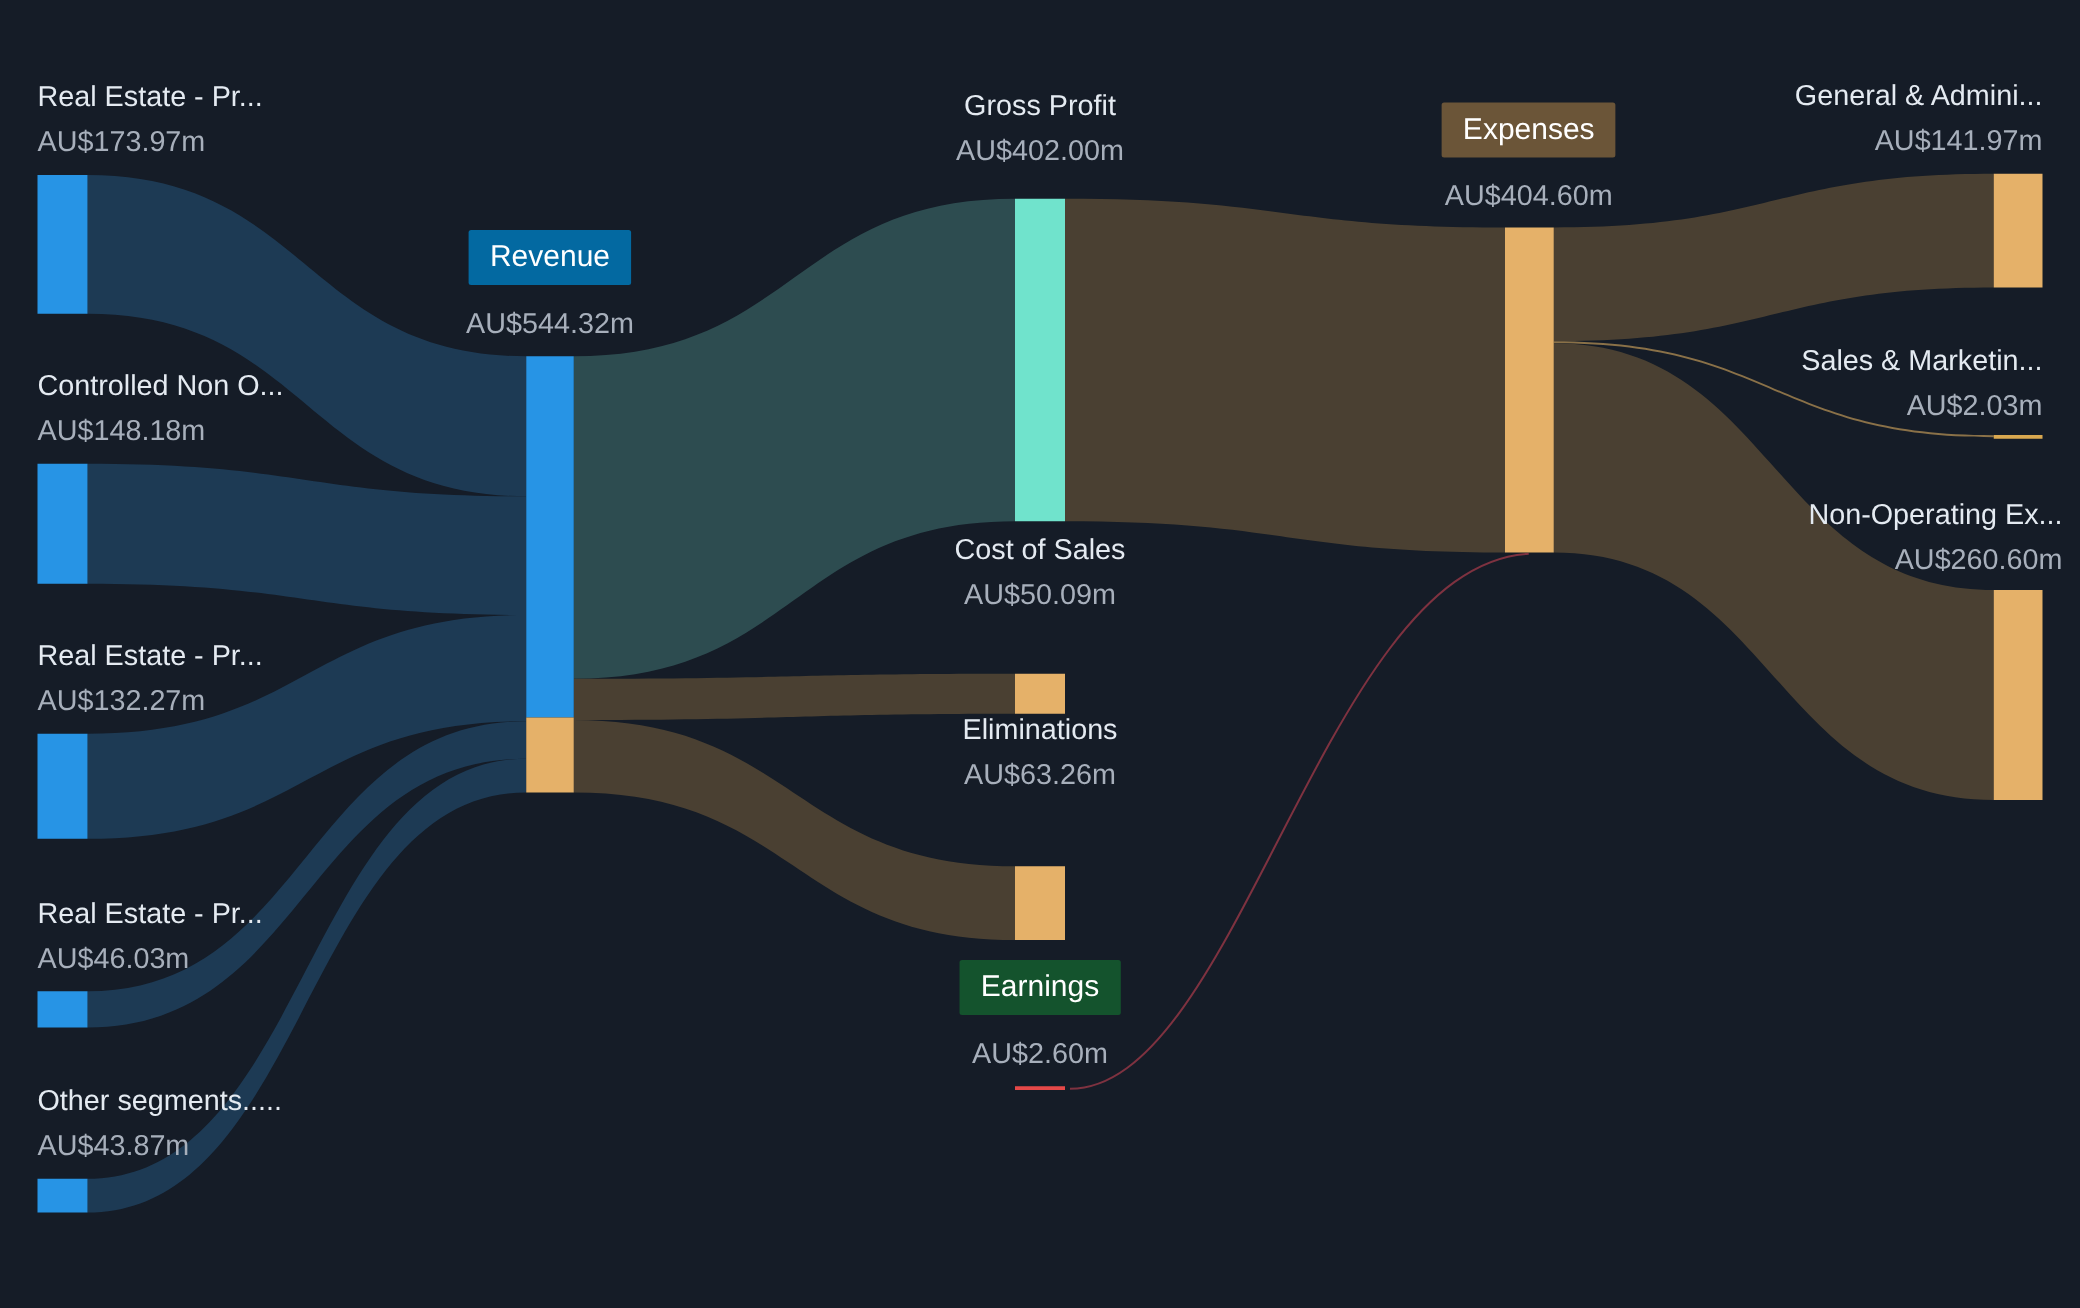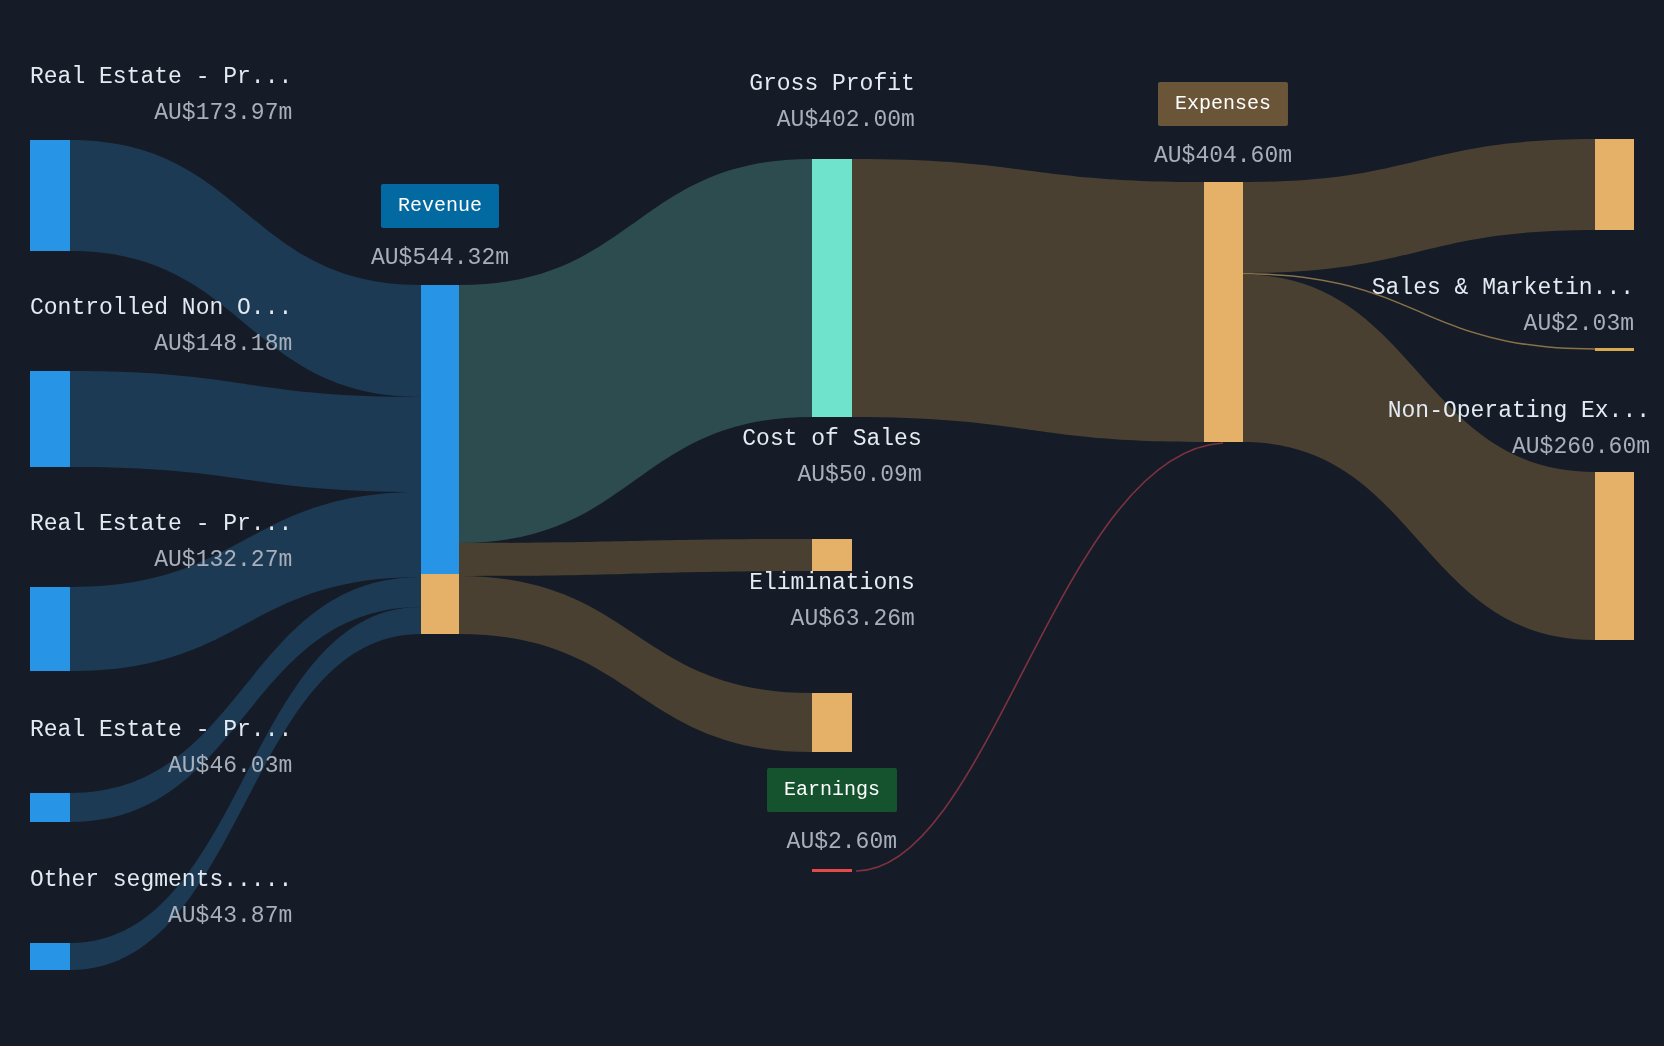--- a/index.html
+++ b/index.html
@@ -1,34 +1,34 @@
 <!DOCTYPE html>
 <html><head>
 <meta charset="utf-8">
 <style>
   html,body{margin:0;padding:0;background:#10161f;}
   #stage{
     position:relative;width:1664px;height:1046px;overflow:hidden;
     background:#151c27;
-    font-family:Liberation Mono, monospace;
+    font-family:Liberation Sans, sans-serif;
   }
   #flow-svg{position:absolute;left:0;top:0;}
   #labels{position:absolute;left:0;top:0;width:100%;height:100%;pointer-events:none;}
   .nlabel{
     position:absolute;white-space:nowrap;
     font-size:23px;line-height:36px;color:#e4eaf1;
     pointer-events:auto;
   }
   .nlabel .nm{color:#e4eaf1;}
-  .nlabel .val{color:#a7afbb;text-align:right;}
+  .nlabel .val{color:#a7afbb;}
   .nlabel.center{transform:translateX(-50%);text-align:center;}
   .nlabel.right{text-align:right;}
   .badge{
     display:inline-block;padding:8px 17px;border-radius:2px;
-    color:#ffffff;font-size:20px;line-height:28px;margin-bottom:12px;
+    color:#ffffff;font-size:24px;line-height:28px;margin-bottom:12px;
   }
 </style>
 </head>
 <body>
 
 <div id="stage" style="background: rgb(21, 28, 39);">
   <svg id="flow-svg" width="1664" height="1046" viewBox="0 0 1664 1046">
       <path d="M70,140 C245.5,140 245.5,285 421,285 L421,397 C245.5,397 245.5,251 70,251 Z" fill="#1d3a54"></path>
       <path d="M70,371 C245.5,371 245.5,397 421,397 L421,492 C245.5,492 245.5,467 70,467 Z" fill="#1d3a54"></path>
       <path d="M70,587 C245.5,587 245.5,492 421,492 L421,577 C245.5,577 245.5,671 70,671 Z" fill="#1d3a54"></path>
@@ -87,20 +87,24 @@
       <div class="nlabel center" style="top: 421px; left: 832px;">
         <div class="nm">Cost of Sales</div>
         <div class="val">AU$50.09m</div>
       </div>
       <div class="nlabel center" style="top: 565px; left: 832px;">
         <div class="nm">Eliminations</div>
         <div class="val">AU$63.26m</div>
       </div>
       <div class="nlabel center" style="top: 768px; left: 832px;"><span class="badge" style="background: #14532d;">Earnings</span><div class="val">AU$2.60m</div></div>
       <div class="nlabel center" style="top: 82px; left: 1223px;"><span class="badge" style="background: rgb(107, 85, 56);">Expenses</span><div class="val">AU$404.60m</div></div>
+      <div class="nlabel right" style="top: 58px; right: 30px;">
+        <div class="nm">General &amp; Admini...</div>
+        <div class="val">AU$141.97m</div>
+      </div>
       <div class="nlabel right" style="top: 270px; right: 30px;">
         <div class="nm">Sales &amp; Marketin...</div>
         <div class="val">AU$2.03m</div>
       </div>
       <div class="nlabel right" style="top: 393px; right: 14px;">
         <div class="nm">Non-Operating Ex...</div>
         <div class="val">AU$260.60m</div>
       </div>
     </div>
 </div>

